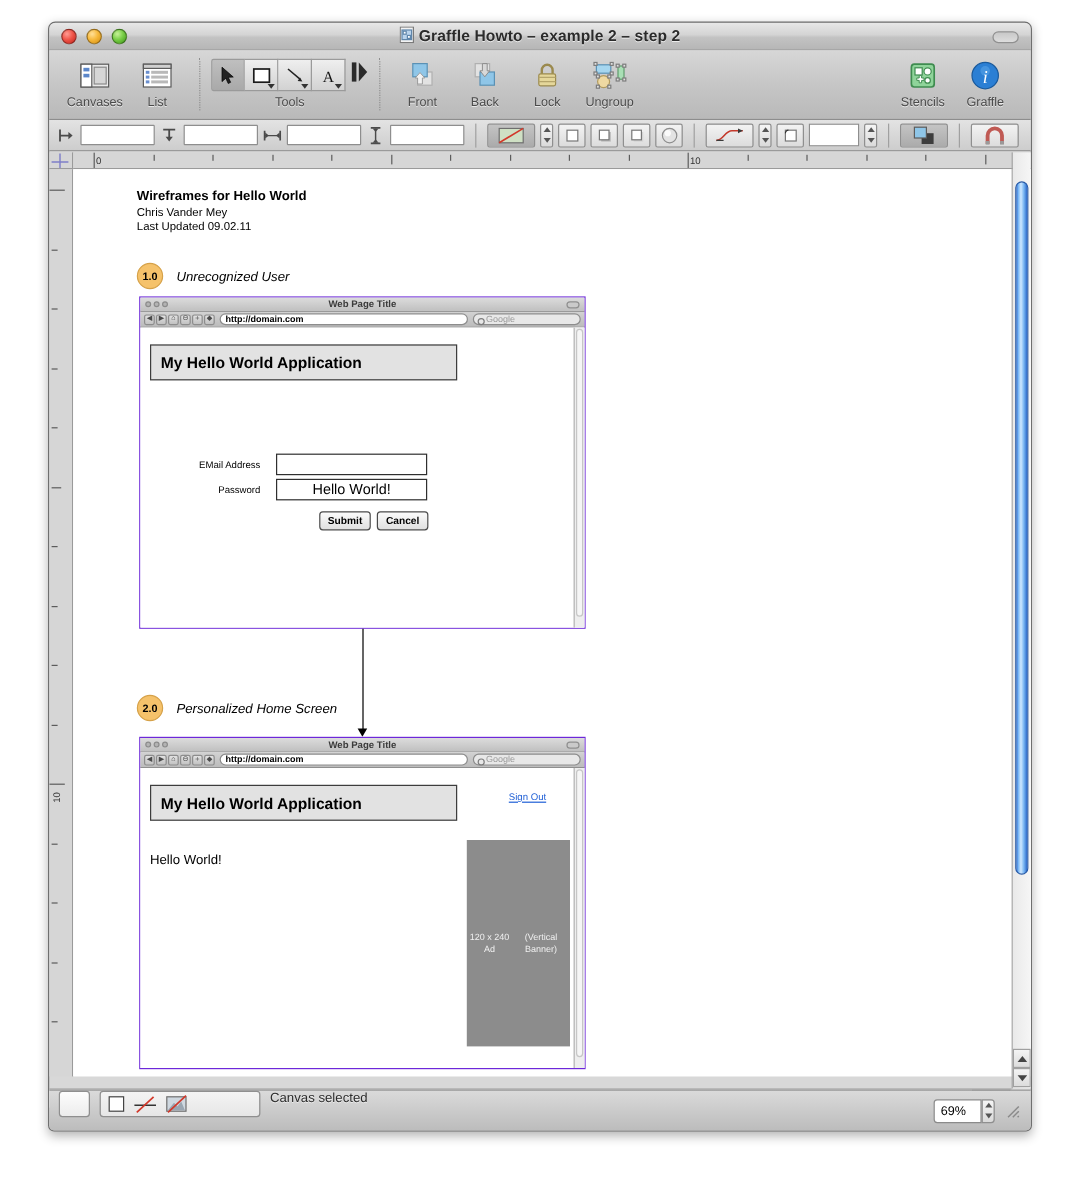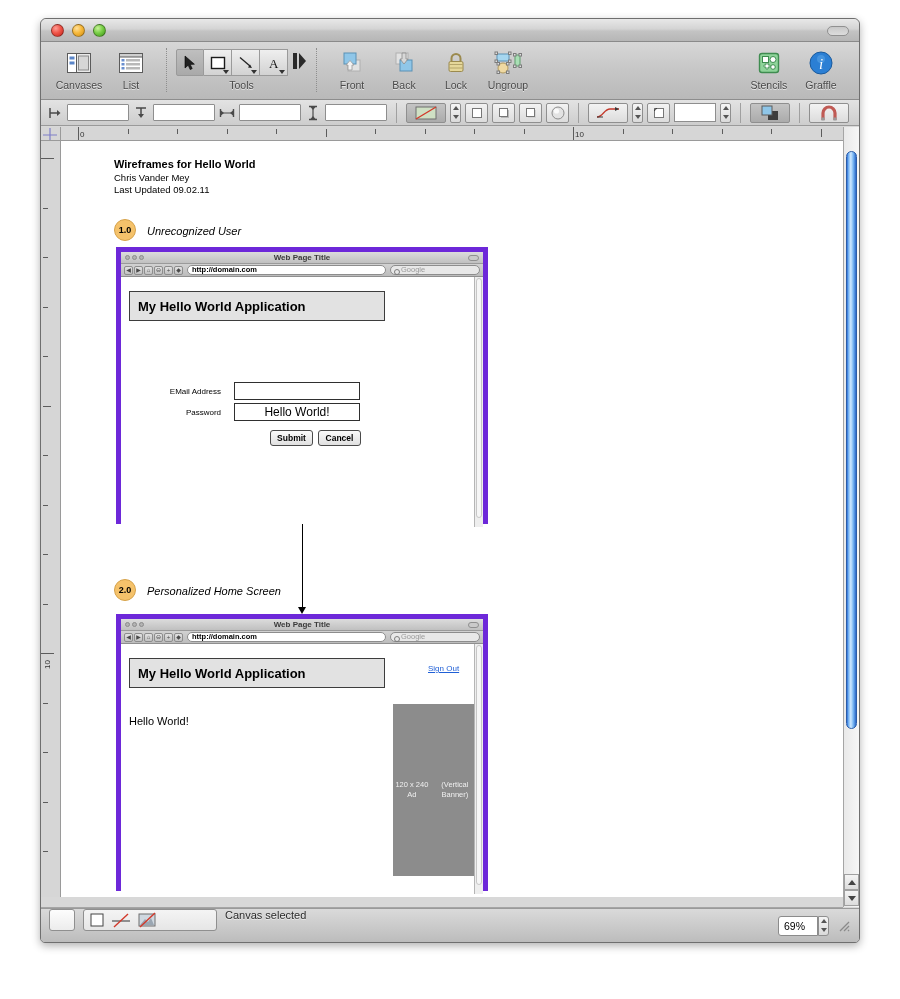--- a/index.html
+++ b/index.html
@@ -216,21 +216,21 @@
     display: flex; align-items: center; justify-content: center;
   }
   .step-label {
     position: absolute;
     font-size: 11px; font-style: italic; color: #000;
   }
 
   
   .browser {
     position: absolute;
-    border: 5px solid #6d28d9;
+    border: 1px solid #6d28d9;
     background: #fff;
   }
   .br-titlebar {
     height: 12px;
     background: linear-gradient(to bottom,#dcdcdc,#c0c0c0);
     border-bottom: 1px solid #9a9a9a;
     position: relative;
   }
   .br-title {
     position: absolute; left: 0; right: 0; top: 0;
@@ -438,20 +438,30 @@
 
 <div class="desktop">
 
   <div class="window">
 
     <div class="titlebar">
       <div class="traffic">
         <div class="light red"></div>
         <div class="light yellow"></div>
         <div class="light green"></div>
+      </div>
+      <div class="title-text">
+        <span class="title-doc-icon">
+          <svg width="12" height="14" viewBox="0 0 12 14">
+            <rect x="0.5" y="0.5" width="11" height="13" fill="#f2f2f2" stroke="#7a7a7a"></rect>
+            <rect x="2" y="3" width="8" height="8" fill="#b9d3ec" stroke="#5f86ab"></rect>
+            <rect x="3" y="4" width="2.5" height="2.5" fill="#fff" stroke="#5f86ab"></rect>
+            <rect x="6.5" y="7.5" width="2.5" height="2.5" fill="#fff" stroke="#5f86ab"></rect>
+          </svg>
+        </span><span>Graffle Howto – example 2 – step 2</span>
       </div>
       <div class="tb-toggle"></div>
     </div>
 
     <div class="toolbar">
 
       <div class="tb-item">
         <span class="glyph">
           <svg width="26" height="24" viewBox="0 0 26 24">
             <rect x="1.5" y="2.5" width="23" height="19" fill="#e9e9e9" stroke="#5b5b5b"></rect>

